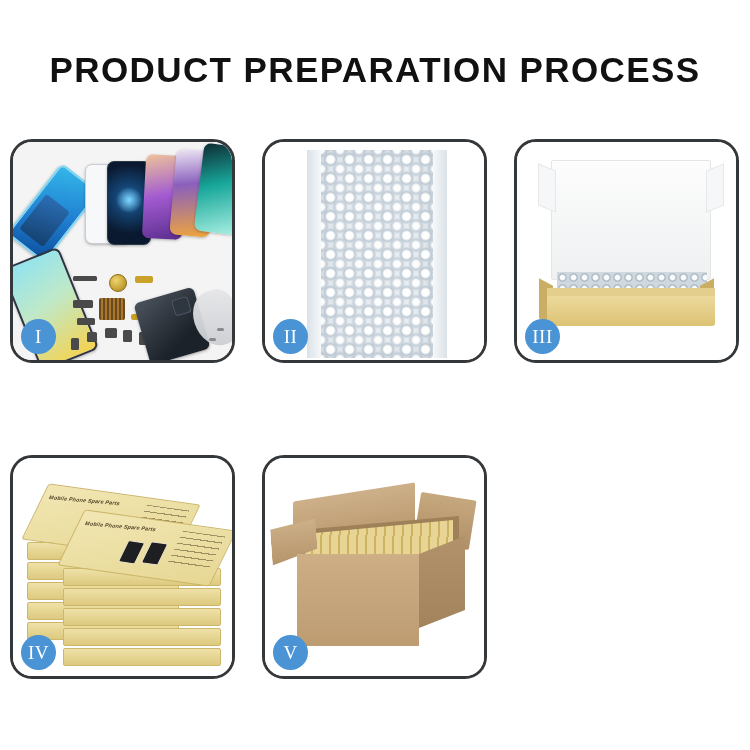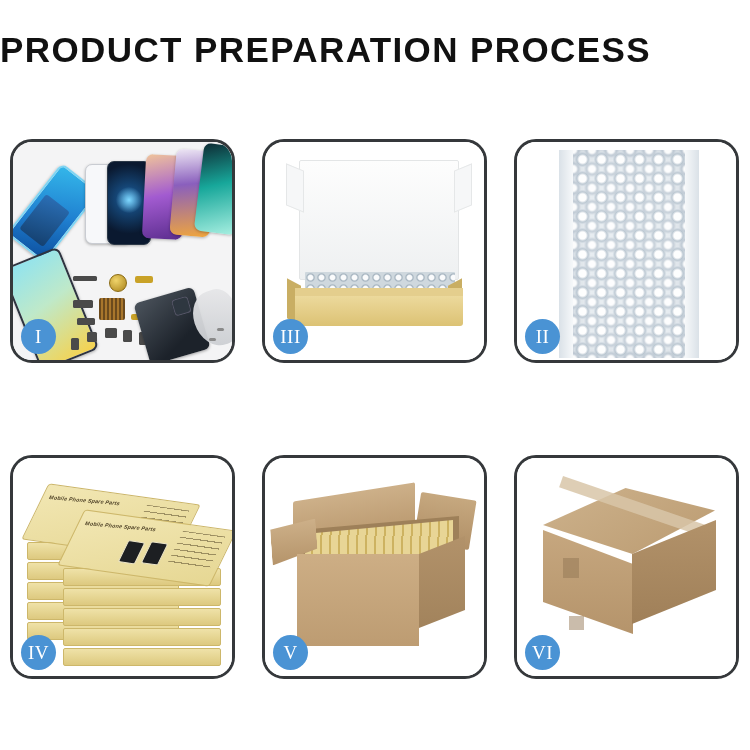--- a/index.html
+++ b/index.html
@@ -9,21 +9,21 @@
   }
   body {
     width: 750px;
     height: 750px;
     overflow: hidden;
     font-family: "Liberation Sans", sans-serif;
     position: relative;
   }
 
   
-  .header { text-align: left; padding-top: 32px; }
+  .header { text-align: center; padding-top: 52px; }
   .title {
     font-size: 35px;
     font-weight: bold;
     letter-spacing: 1.4px;
     color: #111111;
     line-height: 1.05;
     white-space: nowrap;
   }
   .subtitle {
     font-size: 15.5px;
@@ -383,39 +383,39 @@
       <div class="part" style="left:58px; top:196px; width:8px; height:12px;"></div>
       <div class="part" style="left:126px; top:190px; width:11px; height:13px;"></div>
       <div class="ph-back"></div>
       <div class="hand"></div>
       <div class="part" style="left:196px; top:196px; width:7px; height:3px; background:#8a8a8a;"></div>
       <div class="part" style="left:204px; top:186px; width:7px; height:3px; background:#8a8a8a;"></div>
     </div>
     <div class="badge">I</div>
   </div>
 
+  <div class="panel p2">
+    <div class="stage">
+      <div class="bw-edgeL"></div>
+      <div class="bw-edgeR"></div>
+      <div class="bw"></div>
+    </div>
+    <div class="badge">II</div>
+  </div>
+
   <div class="panel p3">
     <div class="stage">
       <div class="tray-lid"></div>
       <div class="tray-bubble"></div>
       <div class="tray-sideL"></div>
       <div class="tray-sideR"></div>
       <div class="tray-top"></div>
       <div class="tray-front"></div>
     </div>
     <div class="badge">III</div>
-  </div>
-
-  <div class="panel p2">
-    <div class="stage">
-      <div class="bw-edgeL"></div>
-      <div class="bw-edgeR"></div>
-      <div class="bw"></div>
-    </div>
-    <div class="badge">II</div>
   </div>
 
   <div class="panel p4">
     <div class="stage">
       <div class="sbox" style="left:14px; top:84px;"></div>
       <div class="sbox" style="left:14px; top:104px;"></div>
       <div class="sbox" style="left:14px; top:124px;"></div>
       <div class="sbox" style="left:14px; top:144px;"></div>
       <div class="sbox" style="left:14px; top:164px;"></div>
 
@@ -448,25 +448,14 @@
       <div class="c5-flapR"></div>
       <div class="c5-inner"></div>
       <div class="c5-fill"></div>
       <div class="c5-flapL"></div>
       <div class="c5-body"></div>
       <div class="c5-side"></div>
     </div>
     <div class="badge">V</div>
   </div>
 
-  <div class="panel p6">
-    <div class="stage">
-      <div class="c6-top"></div>
-      <div class="c6-tape"></div>
-      <div class="c6-left"></div>
-      <div class="c6-right"></div>
-      <div class="c6-tab1"></div>
-      <div class="c6-tab2"></div>
-    </div>
-    <div class="badge">VI</div>
-  </div>
 
 </div>
 
 </body></html>

